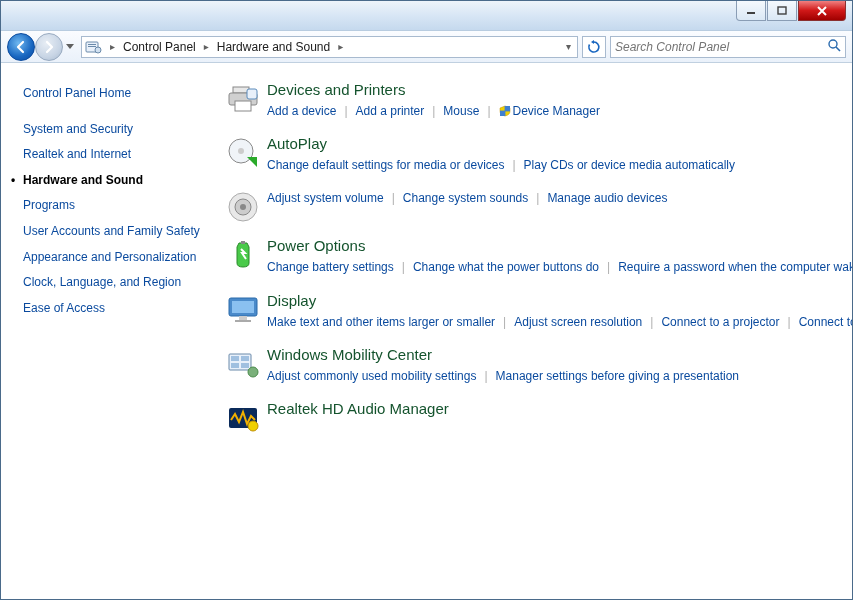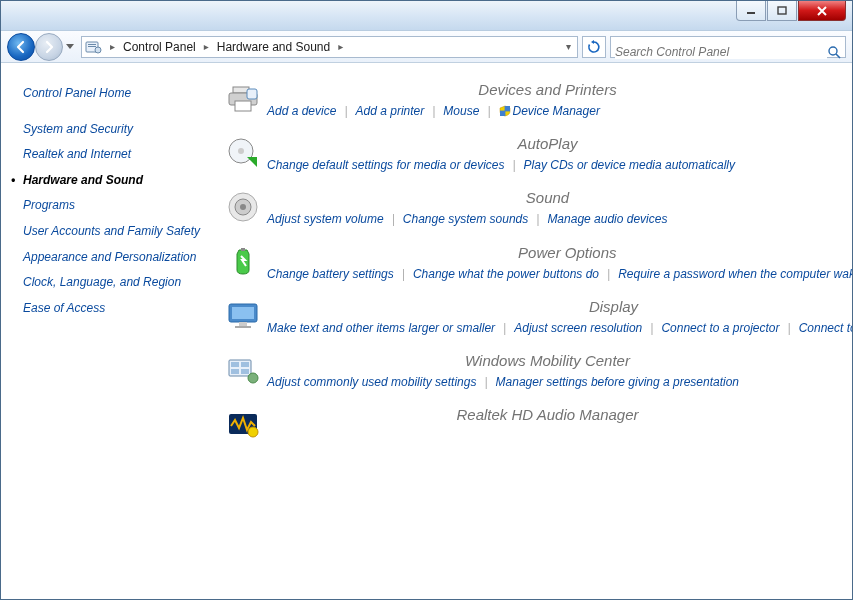--- a/index.html
+++ b/index.html
@@ -23,37 +23,37 @@
 .navdrop { width: 14px; height: 20px; display: flex; align-items: center; justify-content: center; cursor: pointer; }
 
 .breadcrumb { flex: 1; height: 22px; background: #fff; border: 1px solid #a8bacf; display: flex; align-items: center; padding: 0 2px; font-size: 12px; color: #202020; }
 .breadcrumb .bc-icon { width: 20px; height: 18px; display:flex; align-items:center; justify-content:center; }
 .breadcrumb .sep { padding: 0 6px; color: #606060; font-size: 10px; }
 .breadcrumb .crumb { padding: 0 2px; cursor: pointer; }
 .breadcrumb .drop { margin-left: auto; padding: 0 4px; color: #606060; cursor:pointer; font-size:10px; }
 
 .refreshbtn { width: 24px; height: 22px; border: 1px solid #a8bacf; background: #fff; display: flex; align-items: center; justify-content: center; cursor: pointer; color:#1866c0; }
 
-.searchbox { width: 236px; height: 22px; background: #fff; border: 1px solid #a8bacf; display: flex; align-items: flex-start; padding: 8px 4px; }
+.searchbox { width: 236px; height: 22px; background: #fff; border: 1px solid #a8bacf; display: flex; align-items: center; padding: 0 4px; }
 .searchbox input { flex: 1; border: none; outline: none; font-size: 12px; font-style: italic; color: #888; font-family: inherit; }
 .searchbox .sicon { color: #2a6aae; }
 
-.body { flex: 1; display: flex; background: #fff; overflow:hidden;font-style:italic; }
+.body { flex: 1; display: flex; background: #fff; overflow:hidden; }
 .sidebar { width: 212px; background: #fff; padding: 18px 0 0 22px; }
 .sidebar .item { padding: 5px 0; color: #0a4a9e; cursor: pointer; font-size: 12px; line-height: 1.3; position: relative; }
 .sidebar .item.header { color: #0a4a9e; cursor: pointer; }
 .sidebar .item.active { color: #000; font-weight: bold; }
 .sidebar .item.active::before { content: "•"; position: absolute; left: -12px; color: #000; }
 
 .content { flex: 1; padding: 18px 24px 0 14px; overflow-y: auto; }
 .category { display: flex; margin-bottom: 14px; }
 .caticon { width: 40px; flex: none; padding-top: 2px; }
 .caticon svg, .caticon .sq { display:block; }
 .catbody { flex: 1; }
-.cattitle { font-size: 15px; color: #737373; margin-bottom: 4px; cursor: pointer; text-align: center; }
+.cattitle { font-size: 15px; color: #14532d; margin-bottom: 4px; cursor: pointer; }
 .catlinks { font-size: 12px; color: #0a4a9e; line-height: 1.6; }
 .catlinks .lnk { color: #0a4a9e; cursor: pointer; white-space: nowrap; }
 .catlinks .lsep { color: #b0b0b0; padding: 0 8px; }
 .shield { display: inline-block; width: 12px; height: 12px; vertical-align: -2px; margin-right: 2px; }
 </style>
 </head>
 <body>
 
 <div class="window">
 
@@ -178,21 +178,20 @@
         </div>
         <div class="category">
           <div class="caticon">
             <svg width="32" height="32">
               <circle cx="16" cy="16" r="14" fill="#e8e8e8" stroke="#aaa"></circle>
               <circle cx="16" cy="16" r="8" fill="#ccc" stroke="#888"></circle>
               <circle cx="16" cy="16" r="3" fill="#888"></circle>
             </svg>
           </div>
           <div class="catbody">
-            <div class="cattitle">Sound</div>
             <div class="catlinks"><span class="lnk">Adjust system volume</span><span class="lsep">|</span><span class="lnk">Change system sounds</span><span class="lsep">|</span><span class="lnk">Manage audio devices</span></div>
           </div>
         </div>
         <div class="category">
           <div class="caticon">
             <svg width="32" height="32">
               <path d="M12,4 L20,4 L22,8 L22,24 Q22,28 16,28 Q10,28 10,24 L10,8 Z" fill="#4aca4a" stroke="#2a8a2a"></path>
               <rect x="14" y="2" width="4" height="3" fill="#888"></rect>
               <path d="M14,10 L18,14 L15,14 L19,20" stroke="#fff" stroke-width="2" fill="none"></path>
             </svg>

